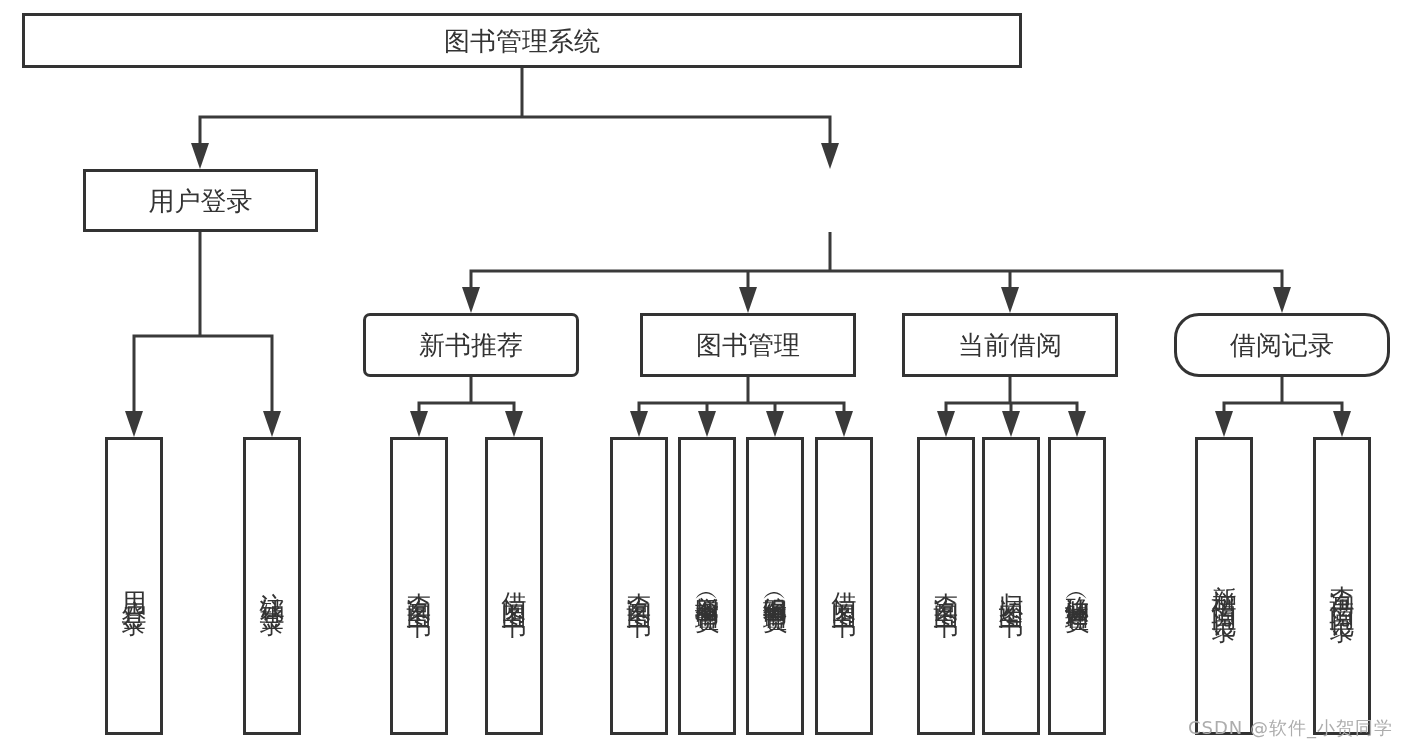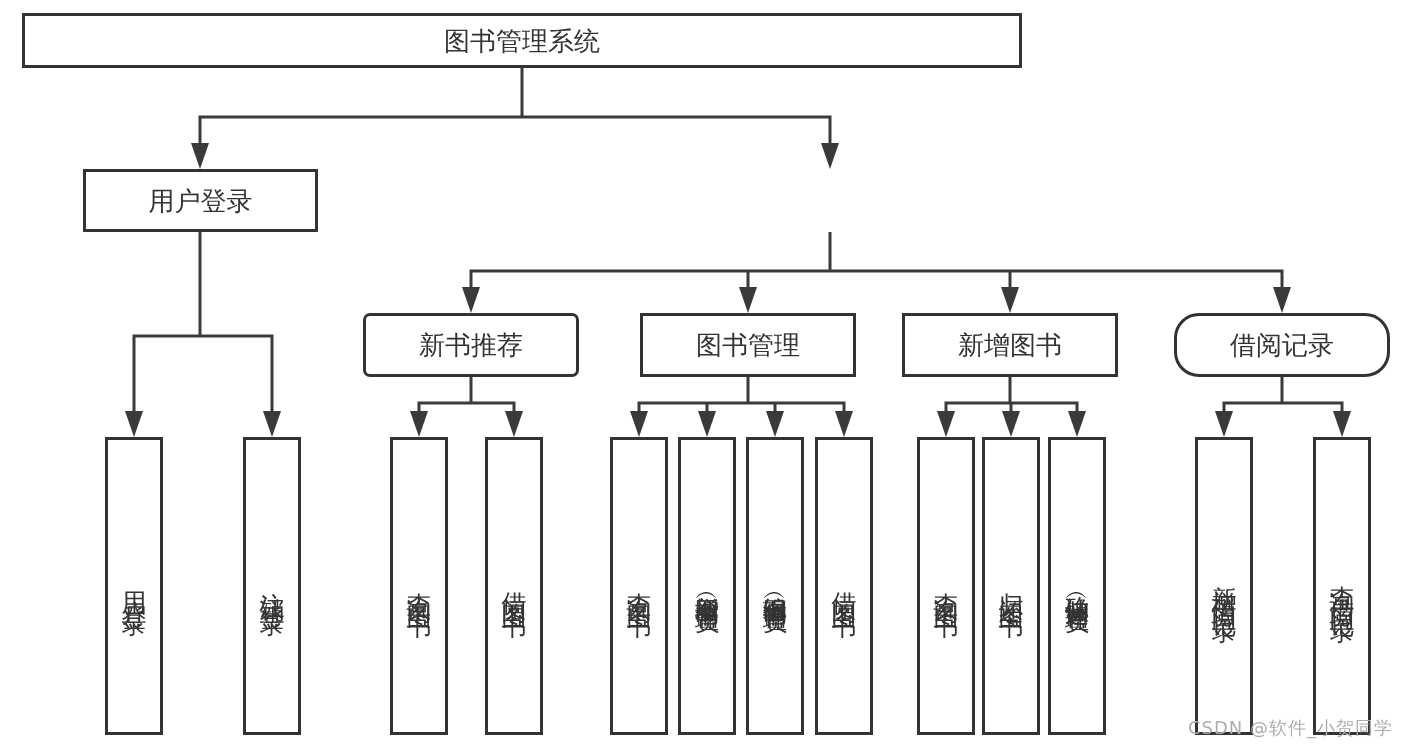--- a/index.html
+++ b/index.html
@@ -93,21 +93,21 @@
       <polygon points="1333,411 1351,411 1342,437"></polygon>
     </g>
   </svg>
 
   <div class="node" style="left:22px; top:13px; width:1000px; height:55px;">图书管理系统</div>
 
   <div class="node" style="left:83px; top:169px; width:235px; height:63px;">用户登录</div>
 
   <div class="node" style="left:363px; top:313px; width:216px; height:64px;border-radius:7px;">新书推荐</div>
   <div class="node" style="left:640px; top:313px; width:216px; height:64px;">图书管理</div>
-  <div class="node" style="left:902px; top:313px; width:216px; height:64px;">新增图书</div>
+  <div class="node" style="left:902px; top:313px; width:216px; height:64px;">当前借阅</div>
   <div class="node" style="left:1174px; top:313px; width:216px; height:64px;border-radius:25px;">借阅记录</div>
 
   <div class="node leaf" style="left:105px; top:437px; width:58px; height:298px;">用户登录</div>
   <div class="node leaf" style="left:243px; top:437px; width:58px; height:298px;">注销登录</div>
 
   <div class="node leaf" style="left:390px; top:437px; width:58px; height:298px;">查询图书</div>
   <div class="node leaf" style="left:485px; top:437px; width:58px; height:298px;">借阅图书</div>
 
   <div class="node leaf" style="left:610px; top:437px; width:58px; height:298px;">查询图书</div>
   <div class="node leaf tight" style="left:678px; top:437px; width:58px; height:298px;">新增图书（管理员）</div>

